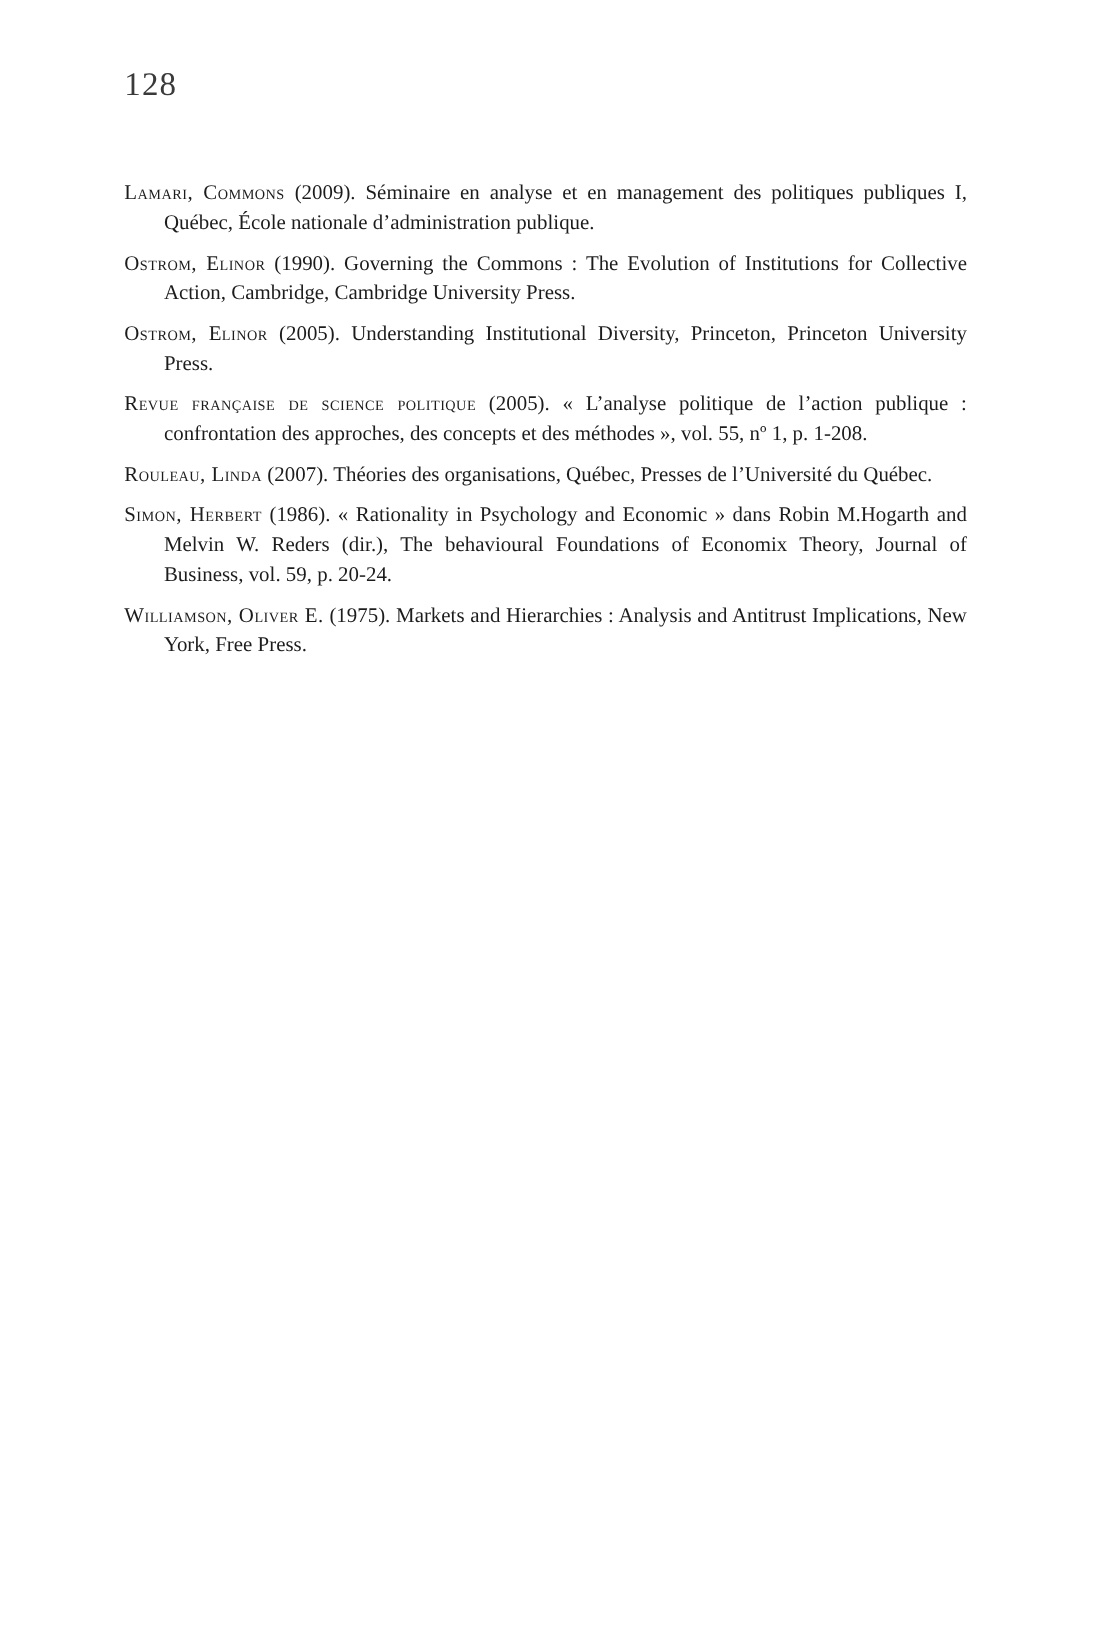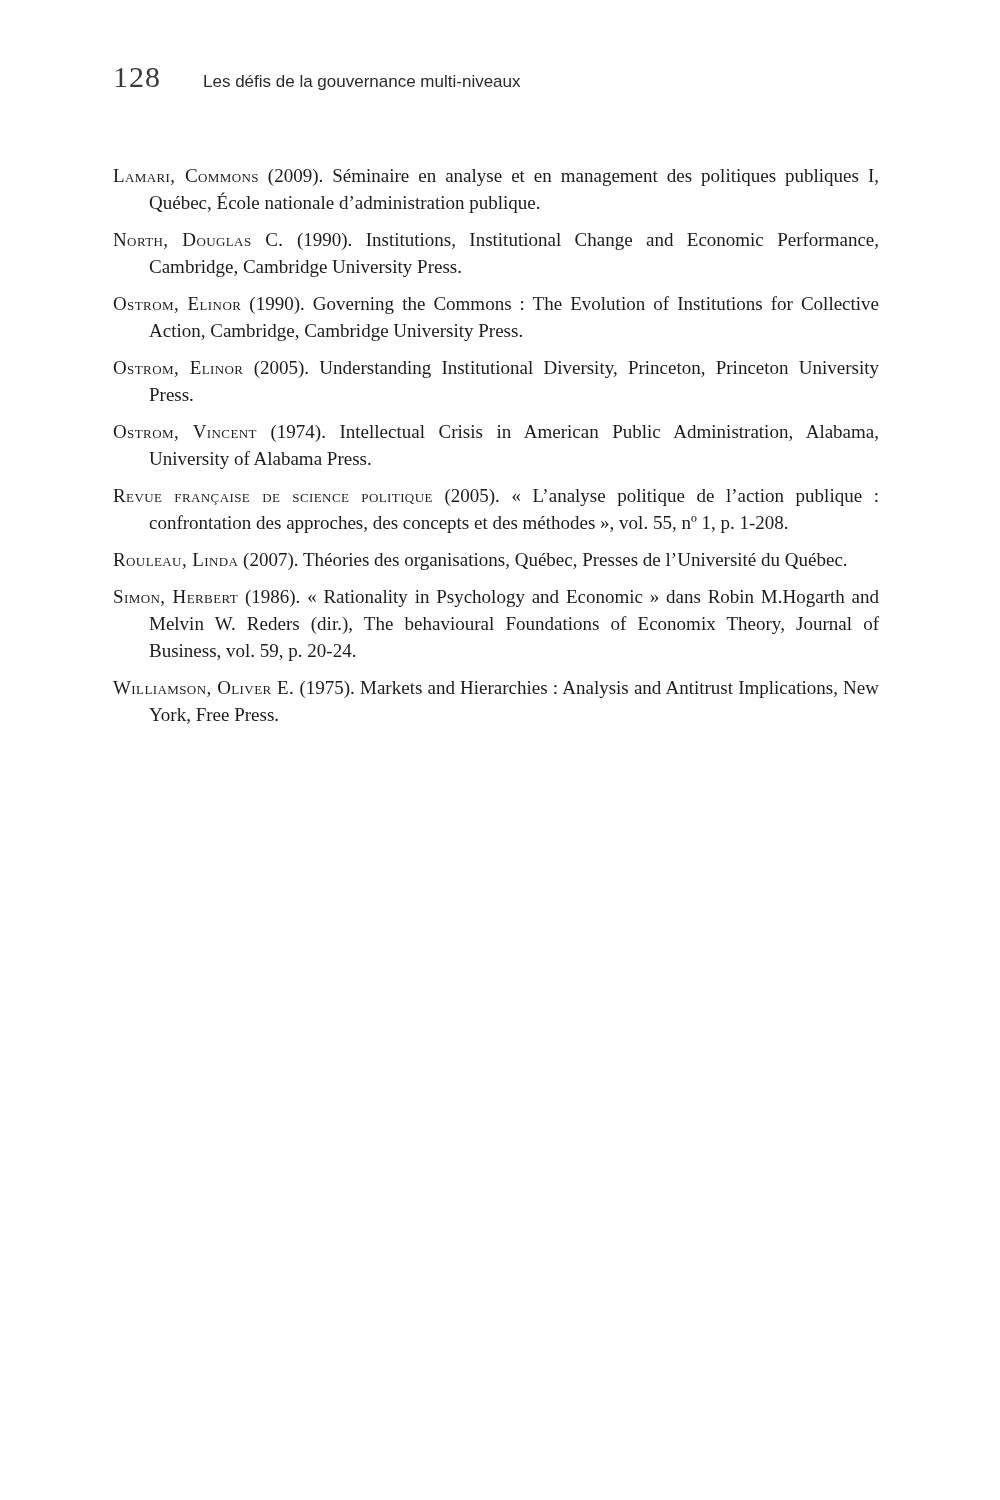--- a/index.html
+++ b/index.html
@@ -62,27 +62,24 @@
     font-style: normal;
     margin-top: 24px;
   }
 </style>
 </head>
 <body>
 
 <div class="page">
   <header class="page-header">
     <span class="page-number">128</span>
-    <span class="running-title">Les défis de la gouvernance multi-niveaux</span>
   </header>
 
   <main class="references" id="ref-list">
       <p class="ref-entry"><span class="seg-sc">Lamari, Commons</span><span class="seg-n"> (2009). </span><span class="seg-i">Séminaire en analyse et en management des politiques publiques</span><span class="seg-n"> I, Québec, École nationale d’administration publique.</span></p>
-      <p class="ref-entry"><span class="seg-sc">North, Douglas C.</span><span class="seg-n"> (1990). </span><span class="seg-i">Institutions, Institutional Change and Economic Performance</span><span class="seg-n">, Cambridge, Cambridge University Press.</span></p>
       <p class="ref-entry"><span class="seg-sc">Ostrom, Elinor</span><span class="seg-n"> (1990). </span><span class="seg-i">Governing the Commons : The Evolution of Institutions for Collective Action</span><span class="seg-n">, Cambridge, Cambridge University Press.</span></p>
       <p class="ref-entry"><span class="seg-sc">Ostrom, Elinor</span><span class="seg-n"> (2005). </span><span class="seg-i">Understanding Institutional Diversity</span><span class="seg-n">, Princeton, Princeton University Press.</span></p>
-      <p class="ref-entry"><span class="seg-sc">Ostrom, Vincent</span><span class="seg-n"> (1974). </span><span class="seg-i">Intellectual Crisis in American Public Administration</span><span class="seg-n">, Alabama, University of Alabama Press.</span></p>
       <p class="ref-entry"><span class="seg-sc">Revue française de science politique</span><span class="seg-n"> (2005). « L’analyse politique de l’action publique : confrontation des approches, des concepts et des méthodes », vol. 55, nº 1, p. 1-208.</span></p>
       <p class="ref-entry"><span class="seg-sc">Rouleau, Linda</span><span class="seg-n"> (2007). </span><span class="seg-i">Théories des organisations</span><span class="seg-n">, Québec, Presses de l’Université du Québec.</span></p>
       <p class="ref-entry"><span class="seg-sc">Simon, Herbert</span><span class="seg-n"> (1986). « Rationality in Psychology and Economic » dans Robin M.Hogarth and Melvin W. Reders (dir.), </span><span class="seg-i">The behavioural Foundations of Economix Theory</span><span class="seg-n">, Journal of Business, vol. 59, p. 20-24.</span></p>
       <p class="ref-entry"><span class="seg-sc">Williamson, Oliver E.</span><span class="seg-n"> (1975). </span><span class="seg-i">Markets and Hierarchies : Analysis and Antitrust Implications</span><span class="seg-n">, New York, Free Press.</span></p>
     </main>
 </div>
 
 </body></html>

